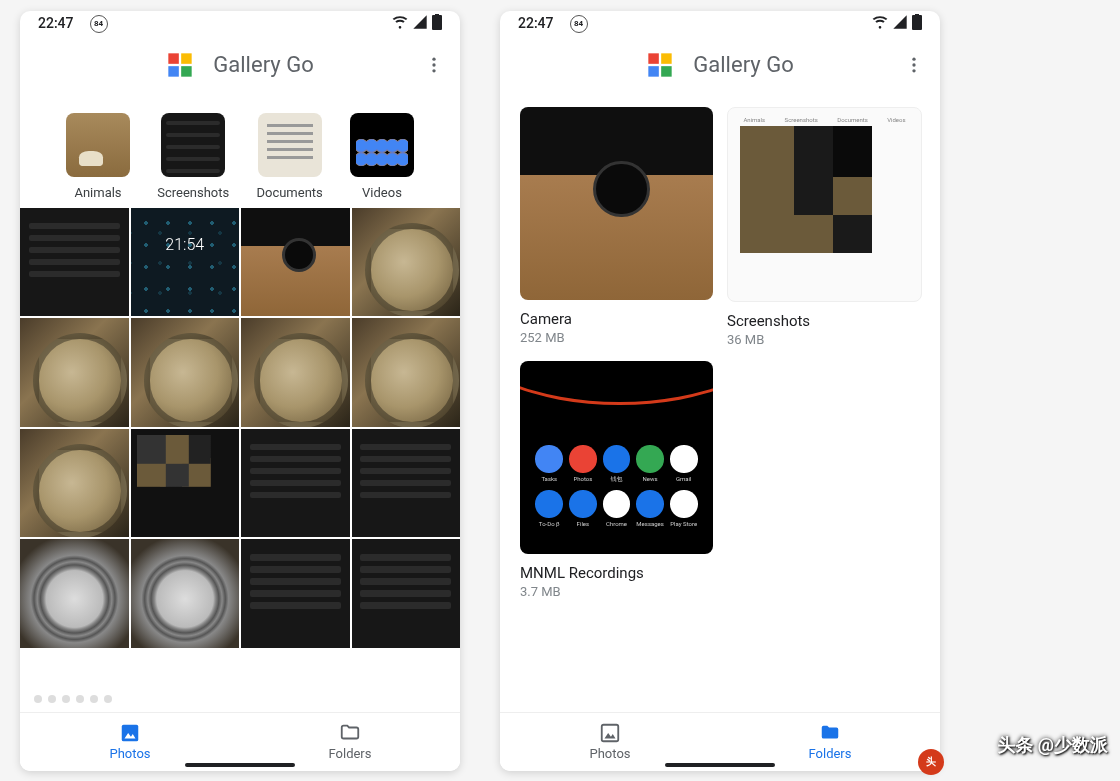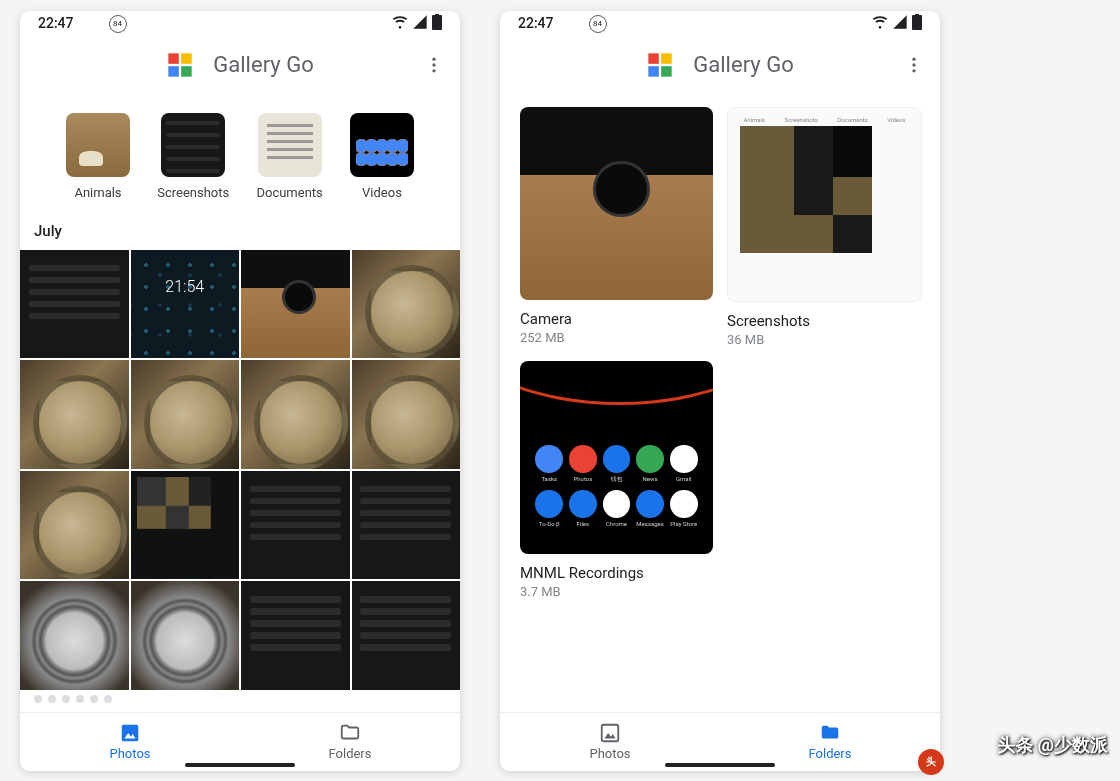--- a/index.html
+++ b/index.html
@@ -36,21 +36,21 @@
     font-weight: 500;
     color: #202124;
   }
   .status-left { display:flex; align-items:flex-start; gap:16px; }
   .status-right { margin-left:auto; display:flex; align-items:center; gap:4px; }
   .battery-pill {
     border: 1.4px solid #555;
     border-radius: 50%;
     width: 16px; height:16px;
     display:flex; align-items:center; justify-content:center;
-    font-size:8px; font-weight:400;margin-left:19px;
+    font-size:8px; font-weight:700;
   }
   .app-bar {
     height: 56px;
     display:flex;
     align-items:center;
     justify-content:center;
     position:relative;
   }
   .app-title-wrap { display:flex; align-items:center; gap:19px; }
   .app-logo {
@@ -248,21 +248,20 @@
     <div class="cat-item">
       <div class="cat-thumb doc"></div>
       <span class="cat-label">Documents</span>
     </div>
     <div class="cat-item">
       <div class="cat-thumb app-drawer"></div>
       <span class="cat-label">Videos</span>
     </div>
   </div>
 
-  <div class="month-label">July</div>
 
   <div class="photo-grid">
     <div class="photo-cell dark-ui"></div>
     <div class="photo-cell dotted"></div>
     <div class="photo-cell desk"></div>
     <div class="photo-cell cup"></div>
 
     <div class="photo-cell cup"></div>
     <div class="photo-cell cup"></div>
     <div class="photo-cell cup"></div>

